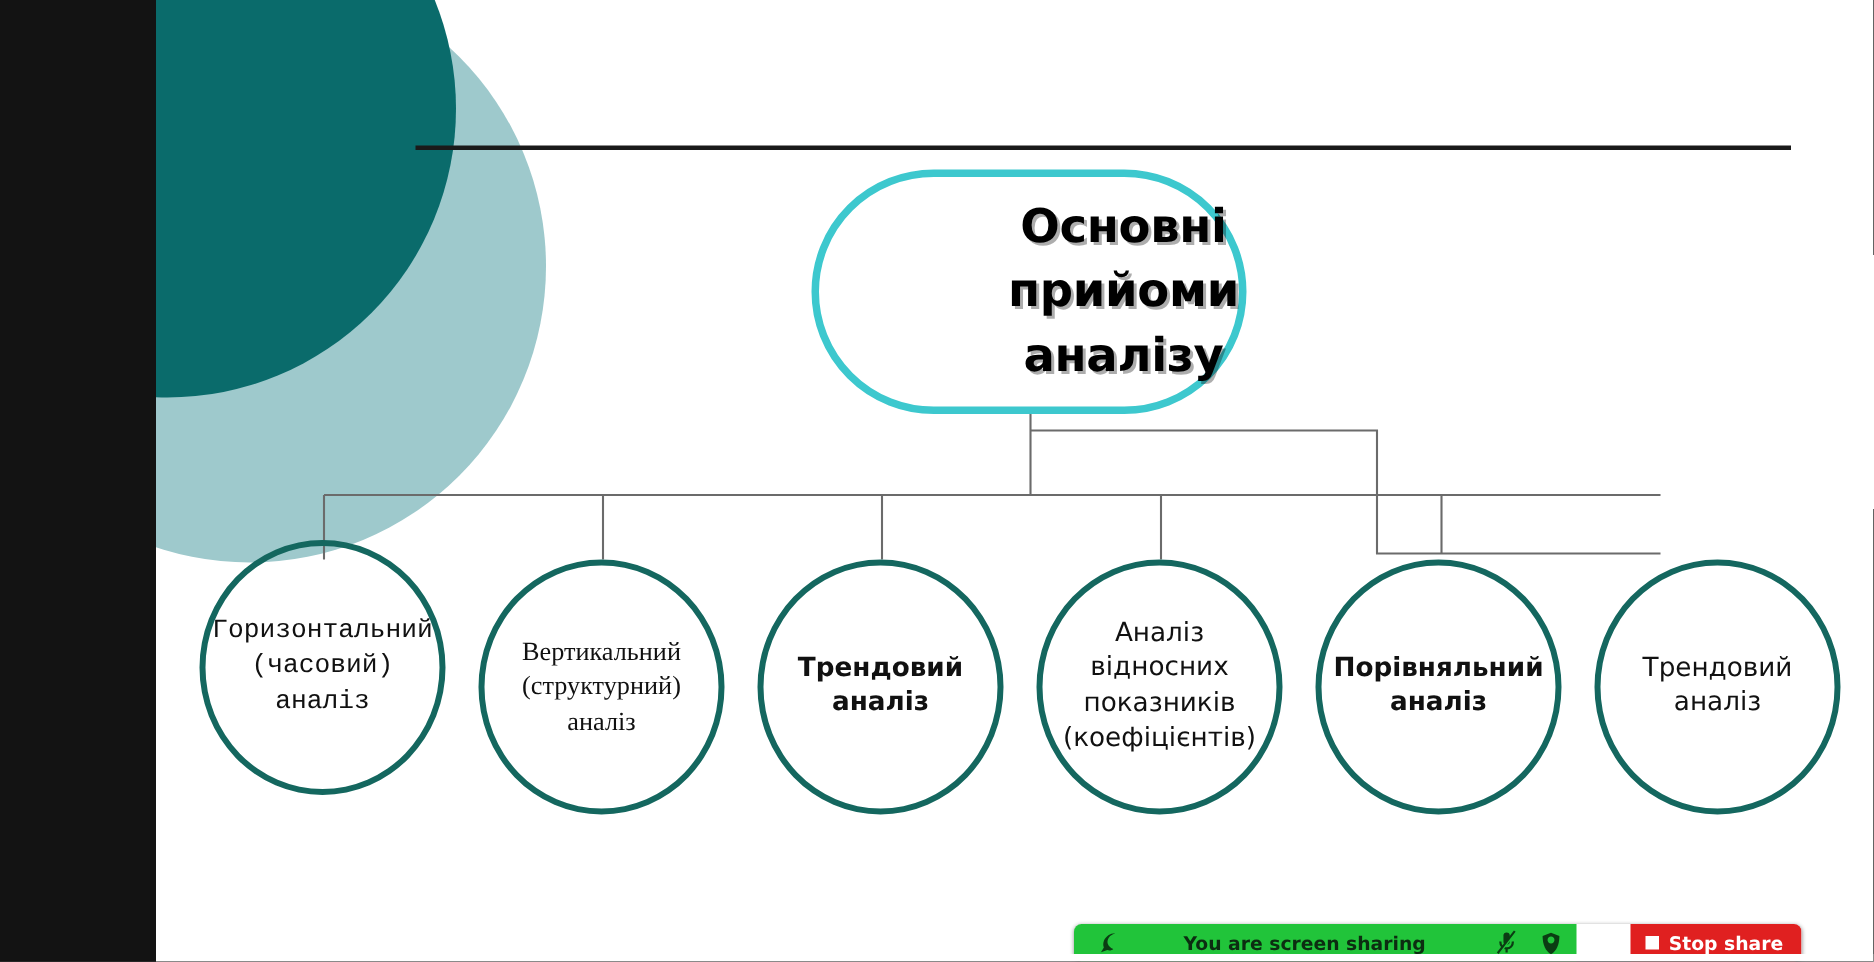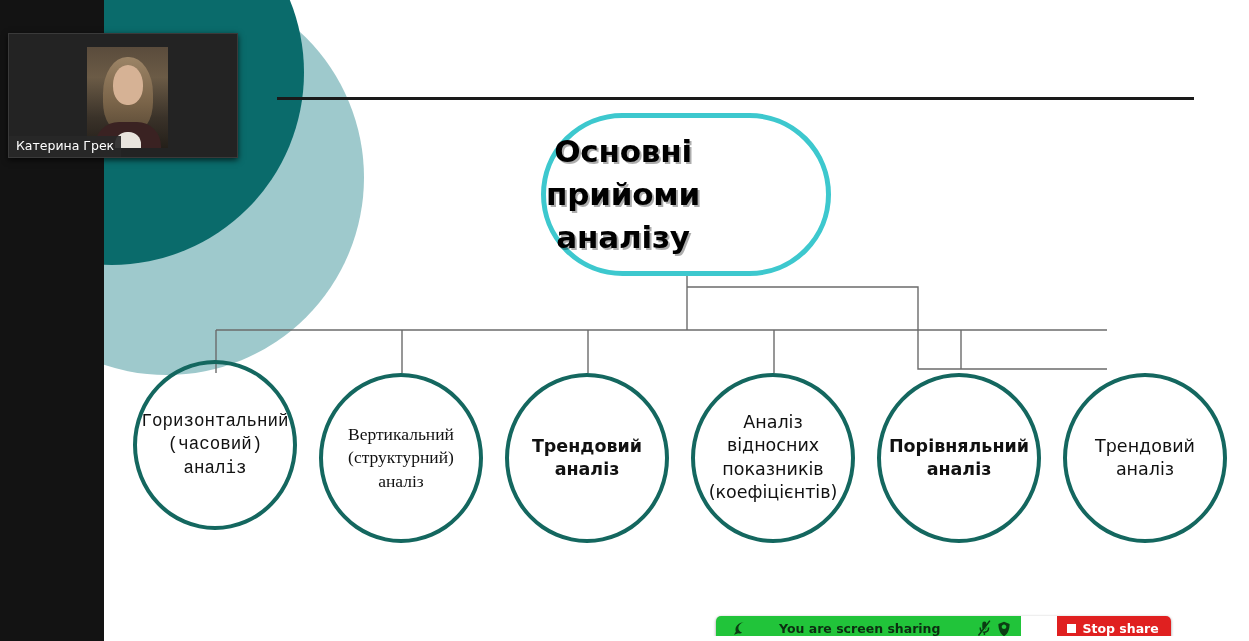--- a/index.html
+++ b/index.html
@@ -73,21 +73,21 @@
   
   .title-node {
     position: absolute;
     left: 437px; top: 113px;
     width: 290px; height: 163px;
     border: 5px solid #3dc8ce;
     border-radius: 82px;
     background: #ffffff;
     display: flex;
     align-items: center;
-    justify-content: flex-start;
+    justify-content: flex-end;
     box-sizing: border-box;
   }
   .title-node .title-text {
     font-size: 31px;
     font-weight: bold;
     line-height: 1.38;
     text-align: center;
     color: #000000;
     letter-spacing: -0.2px;
     text-shadow: 2px 2px 0 rgba(0,0,0,0.32);
@@ -185,21 +185,21 @@
     align-items: stretch;
     border-radius: 5px;
     overflow: hidden;
     font-size: 12.5px;
     box-shadow: 0 1px 3px rgba(0,0,0,0.45);
   }
   .share-green {
     background: #21c43a;
     display: flex;
     align-items: center;
-    gap: 0;
+    gap: 10px;
     padding: 0 7px 0 13px;
   }
   .share-green .share-label {
     color: #0c2d11;
     font-weight: bold;
     padding: 0 34px 0 30px;
     white-space: nowrap;
   }
   .share-icon {
     display: inline-flex;
@@ -299,29 +299,20 @@
 аналіз</div>
     </div>
 
     <div class="leaf" style="left:959px; top:373px;">
       <div class="leaf-text">Трендовий
 аналіз</div>
     </div>
 
   </div>
 
-  <div class="selfview">
-    <div class="cam">
-      <div class="hair"></div>
-      <div class="face"></div>
-      <div class="torso"></div>
-      <div class="collar"></div>
-    </div>
-    <div class="name-tag">Катерина Грек</div>
-  </div>
 
   <div class="share-bar">
     <div class="share-green">
 
       <span class="share-icon">
         <svg width="13" height="15" viewBox="0 0 13 15">
           <path d="M10.5 1.2 C7.5 1.0 4.2 3.2 3.0 6.0 C2.4 7.4 2.3 9.2 2.9 10.6
                    L1.0 13.8 L5.2 12.3 C6.6 12.9 8.2 12.6 9.2 11.6
                    C7.6 11.2 6.2 10.0 5.6 8.4 C4.9 6.4 5.8 4.0 7.6 2.7
                    C8.5 2.0 9.5 1.5 10.5 1.2 Z" fill="#0b3d13"></path>

